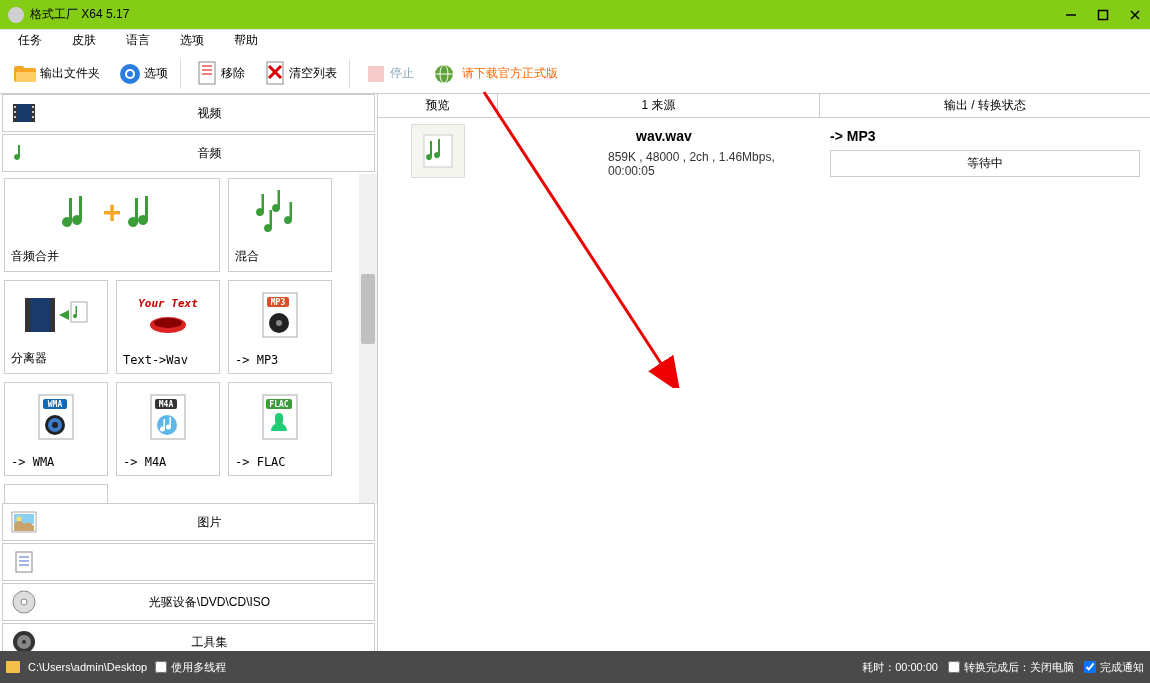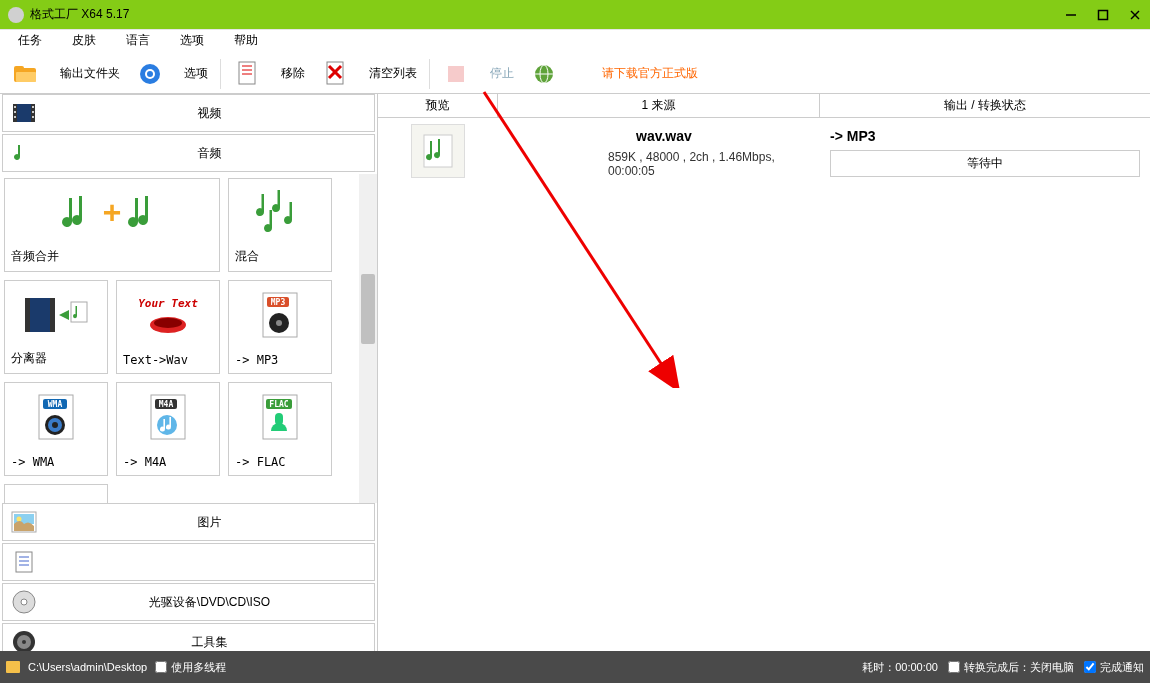--- a/index.html
+++ b/index.html
@@ -5,25 +5,25 @@
   * { box-sizing: border-box; margin: 0; padding: 0; }
   body { font-family: "Microsoft YaHei", Arial, sans-serif; font-size: 12px; color: #000; background: #fff; width: 1150px; height: 683px; overflow: hidden; position: relative; }
   .titlebar { display: flex; align-items: center; height: 30px; padding: 0 8px; background: #84cc16; border-bottom: 1px solid #e5e5e5; }
   .titlebar .app-icon { width: 16px; height: 16px; border-radius: 50%; background: #d0d0d0; margin-right: 6px; }
   .titlebar .title { flex: 1; }
   .win-btns { display: flex; gap: 18px; }
   .win-btn { width: 14px; height: 14px; display: flex; align-items: center; justify-content: center; cursor: pointer; font-size: 14px; }
   .menubar { display: flex; gap: 14px; height: 24px; align-items: flex-start; padding: 0 10px; background: #fff; }
   .menu-item { padding: 2px 8px; cursor: pointer; }
   .toolbar { display: flex; align-items: center; height: 40px; padding: 0 4px; background: #fff; border-bottom: 1px solid #ccc; gap: 0; }
-  .tool-btn { display: flex; align-items: center; gap: 20px; padding: 4px 8px; cursor: pointer; justify-content: center; }
+  .tool-btn { display: flex; align-items: center; gap: 0; padding: 4px 8px; cursor: pointer; justify-content: center; }
   .tool-btn .ticon { width: 28px; height: 28px; display: flex; align-items: center; justify-content: center; }
   .tool-sep { width: 1px; height: 30px; background: #ddd; margin: 0 4px; }
   .start-box { border: 3px solid #e00000; padding: 2px 4px; display: flex; align-items: center; }
-  .orange-link { color: #ff6600; margin-left: 24px; }
+  .orange-link { color: #ff6600; margin-left: 4px; }
 
   .main { display: flex; height: 569px; }
   .sidebar { width: 378px; border-right: 1px solid #ccc; display: flex; flex-direction: column; }
   .cat-row { display: flex; align-items: center; height: 38px; border: 1px solid #ccc; margin: 0 2px 2px 2px; background: #fff; cursor: pointer; }
   .cat-row .cicon { width: 30px; height: 30px; margin: 0 6px; display: flex; align-items: center; justify-content: center; }
   .cat-row .clabel { flex: 1; text-align: center; }
   .tools-area { flex: 1; overflow-y: auto; position: relative; padding: 4px 0 4px 4px; }
   .tool-grid { display: flex; flex-wrap: wrap; gap: 8px; }
   .tool-grid .cell { width: 104px; height: 94px; border: 1px solid #ccc; display: flex; flex-direction: column; align-items: center; justify-content: flex-end; cursor: pointer; background: #fff; padding-bottom: 4px; font-family: "SimSun", monospace; font-size: 12px; }
   .tool-grid .cell.wide { width: 216px; }

